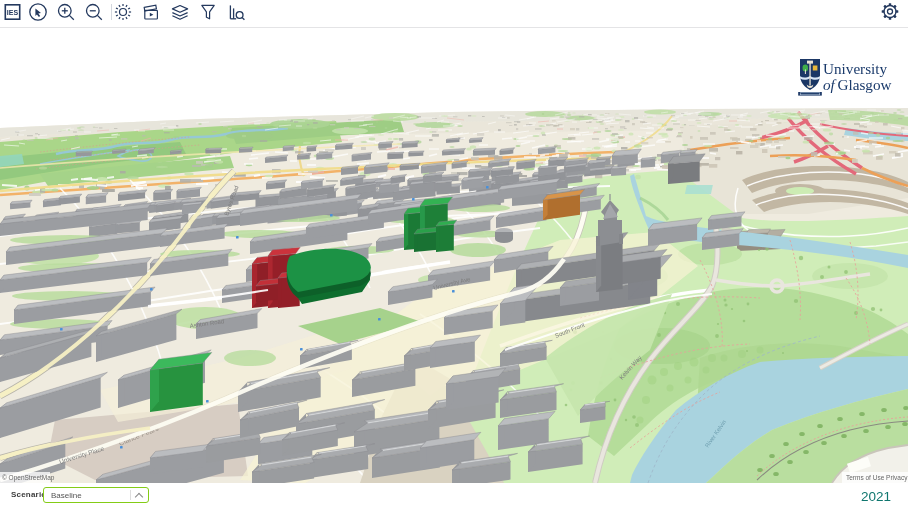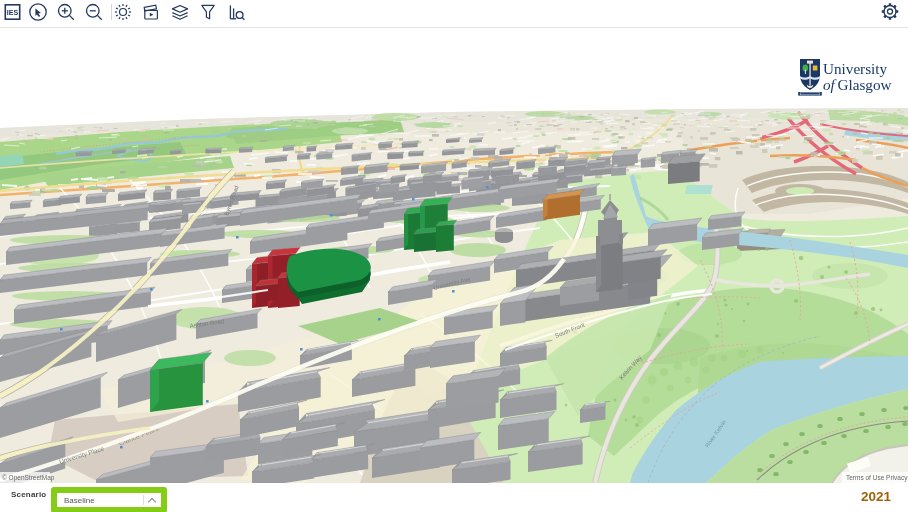--- a/index.html
+++ b/index.html
@@ -1,24 +1,24 @@
 <!DOCTYPE html>
 <html><head><meta charset="utf-8"><style>
 html,body{margin:0;padding:0;width:908px;height:512px;overflow:hidden;background:#fff;
 font-family:"Liberation Sans", sans-serif;}
 #stage{position:relative;width:908px;height:512px;}
 #toolbar{position:absolute;top:0;left:0;width:908px;height:27px;background:#fff;border-bottom:1px solid #e4e4e6;}
 #map{position:absolute;top:28px;left:0;}
 #bottom{position:absolute;top:483px;left:0;width:908px;height:29px;background:#fff;}
 #scen{position:absolute;left:11px;top:7px;font-size:8px;font-weight:bold;color:#3c3c3c;letter-spacing:0.2px;}
-#dd{position:absolute;left:43px;top:4px;width:104px;height:14px;border:6px solid #84cc16;border-radius:3px;background:#fff;margin-left:8px;}
+#dd{position:absolute;left:43px;top:4px;width:104px;height:14px;border:1px solid #84cc16;border-radius:3px;background:#fff;}
 #dd span{position:absolute;left:7px;top:2.5px;font-size:8px;color:#555;}
 #dd .sep{position:absolute;right:17px;top:2px;width:1px;height:10px;background:#ddd;}
 #dd .chev{position:absolute;right:6px;top:5.5px;width:5px;height:5px;border-left:1.2px solid #888;border-top:1.2px solid #888;transform:rotate(45deg);}
-#year{position:absolute;right:17px;top:6px;font-size:13.5px;font-weight:bold;color:#a16207;}
+#year{position:absolute;right:17px;top:6px;font-size:13.5px;font-weight:normal;color:#0f766e;}
 </style></head><body>
 <div id="stage">
   <div id="map"><svg width="908" height="455" viewBox="0 0 908 455">
         <rect width="908" height="455" fill="#efebdf"></rect>
 <path d="M0,0 H908 V80 L700,81 L450,84 L200,91 L0,100 Z" fill="#ffffff"></path>
 <path d="M0,100 L200,91 L450,84 L700,81 L908,80 L908,90 L700,91 L450,94 L200,100 L0,109 Z" fill="#e6e4da" opacity="0.9"></path>
 <path d="M0,109 L200,100 L450,94 L700,91 L908,90 L908,101 L700,102 L450,105 L200,110 L0,118 Z" fill="#e9e6d9" opacity="0.9"></path>
 <polygon points="0,114 120,104 240,97 336,93 342,114 240,124 120,140 0,162" fill="#aad689"></polygon>
 <polygon points="0,130 90,121 180,114 186,126 100,136 0,152" fill="#93c97e"></polygon>
 <polygon points="40,146 140,136 230,128 234,140 150,148 48,158" fill="#a5d389"></polygon>

